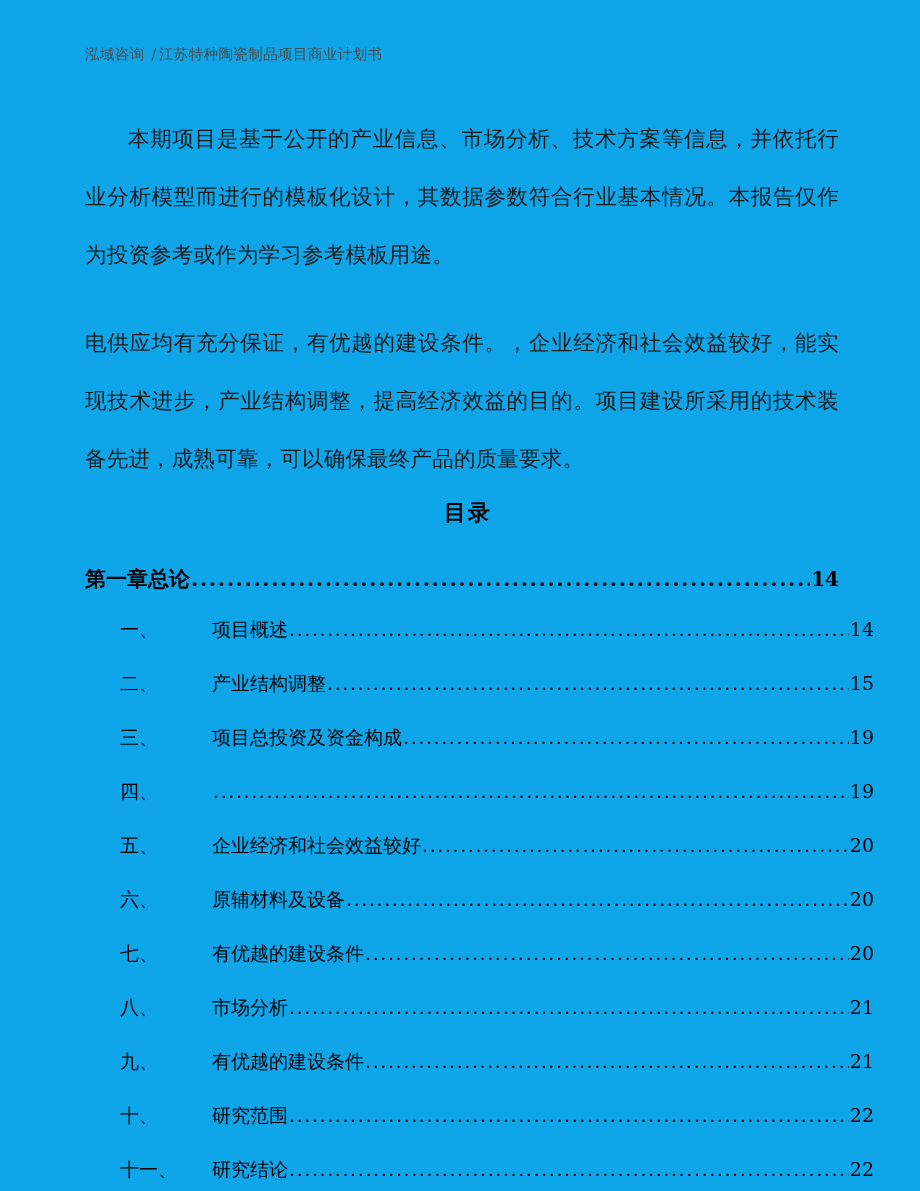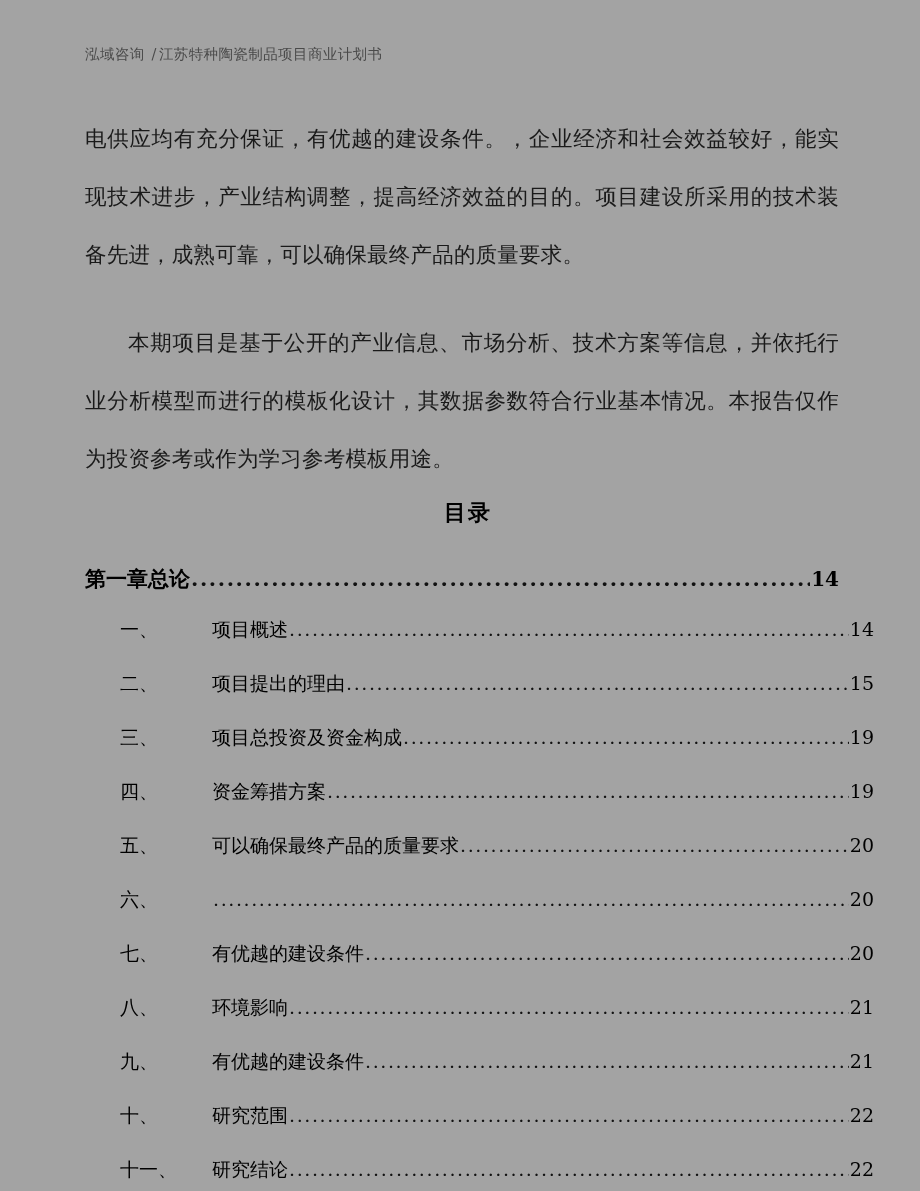--- a/index.html
+++ b/index.html
@@ -11,21 +11,21 @@
   body {
     font-family: "DejaVu Serif", "Liberation Serif", serif;
     color: #000000;
     -webkit-font-smoothing: antialiased;
   }
   .page {
     position: relative;
     width: 920px;
     height: 1191px;
     margin: 0 auto;
-    background: #a3a3a3;
+    background: #0ea5e9;
     overflow: hidden;
     box-sizing: border-box;
   }
 
   
   .doc-header {
     position: absolute;
     left: 85px;
     top: 44px;
     width: 754px;
@@ -147,77 +147,77 @@
 </head>
 <body>
 
 <div class="page">
 
   <div class="doc-header">
     <span class="hdr-company">泓域咨询</span><span class="hdr-sep">/</span><span class="hdr-title">江苏特种陶瓷制品项目商业计划书</span>
   </div>
 
   <div class="body-block">
+      <p class="para indent">本期项目是基于公开的产业信息、市场分析、技术方案等信息，并依托行业分析模型而进行的模板化设计，其数据参数符合行业基本情况。本报告仅作为投资参考或作为学习参考模板用途。</p>
       <p class="para">电供应均有充分保证，有优越的建设条件。，企业经济和社会效益较好，能实现技术进步，产业结构调整，提高经济效益的目的。项目建设所采用的技术装备先进，成熟可靠，可以确保最终产品的质量要求。</p>
-      <p class="para indent">本期项目是基于公开的产业信息、市场分析、技术方案等信息，并依托行业分析模型而进行的模板化设计，其数据参数符合行业基本情况。本报告仅作为投资参考或作为学习参考模板用途。</p>
     </div>
 
   <div class="toc-heading">目录</div>
 
   <div class="toc">
       <div class="toc-row level-1">
         <span class="toc-num">第一章</span>
         <span class="toc-text"> 总论</span>
         <span class="toc-leader">.......................................................................................................................................................................................................</span>
         <span class="toc-page">14</span>
       </div>
       <div class="toc-row level-2">
         <span class="toc-num">一、</span>
         <span class="toc-text">项目概述</span>
         <span class="toc-leader">.......................................................................................................................................................................................................</span>
         <span class="toc-page">14</span>
       </div>
       <div class="toc-row level-2">
         <span class="toc-num">二、</span>
-        <span class="toc-text">项目提出的理由</span>
+        <span class="toc-text">产业结构调整</span>
         <span class="toc-leader">.......................................................................................................................................................................................................</span>
         <span class="toc-page">15</span>
       </div>
       <div class="toc-row level-2">
         <span class="toc-num">三、</span>
         <span class="toc-text">项目总投资及资金构成</span>
         <span class="toc-leader">.......................................................................................................................................................................................................</span>
         <span class="toc-page">19</span>
       </div>
       <div class="toc-row level-2">
         <span class="toc-num">四、</span>
-        <span class="toc-text">资金筹措方案</span>
         <span class="toc-leader">.......................................................................................................................................................................................................</span>
         <span class="toc-page">19</span>
       </div>
       <div class="toc-row level-2">
         <span class="toc-num">五、</span>
-        <span class="toc-text">可以确保最终产品的质量要求</span>
+        <span class="toc-text">企业经济和社会效益较好</span>
         <span class="toc-leader">.......................................................................................................................................................................................................</span>
         <span class="toc-page">20</span>
       </div>
       <div class="toc-row level-2">
         <span class="toc-num">六、</span>
+        <span class="toc-text">原辅材料及设备</span>
         <span class="toc-leader">.......................................................................................................................................................................................................</span>
         <span class="toc-page">20</span>
       </div>
       <div class="toc-row level-2">
         <span class="toc-num">七、</span>
         <span class="toc-text">有优越的建设条件</span>
         <span class="toc-leader">.......................................................................................................................................................................................................</span>
         <span class="toc-page">20</span>
       </div>
       <div class="toc-row level-2">
         <span class="toc-num">八、</span>
-        <span class="toc-text">环境影响</span>
+        <span class="toc-text">市场分析</span>
         <span class="toc-leader">.......................................................................................................................................................................................................</span>
         <span class="toc-page">21</span>
       </div>
       <div class="toc-row level-2">
         <span class="toc-num">九、</span>
         <span class="toc-text">有优越的建设条件</span>
         <span class="toc-leader">.......................................................................................................................................................................................................</span>
         <span class="toc-page">21</span>
       </div>
       <div class="toc-row level-2">

